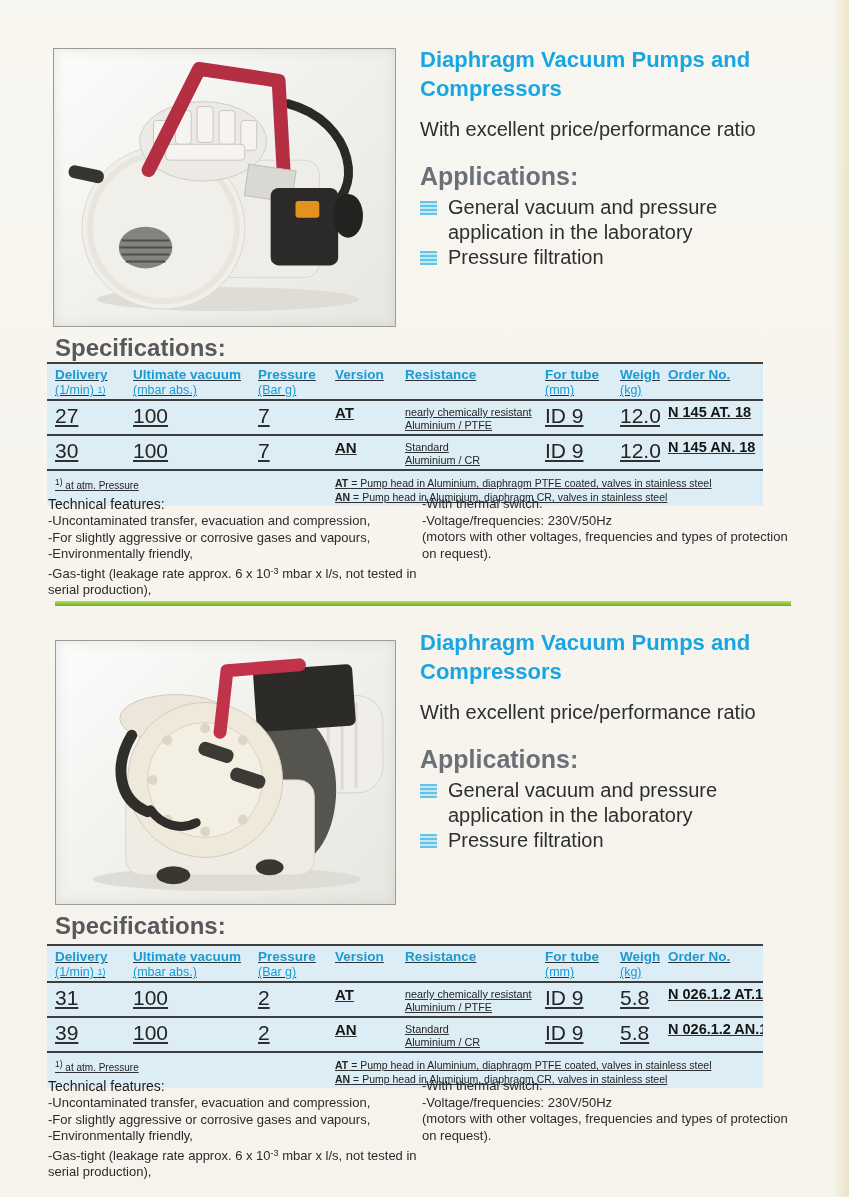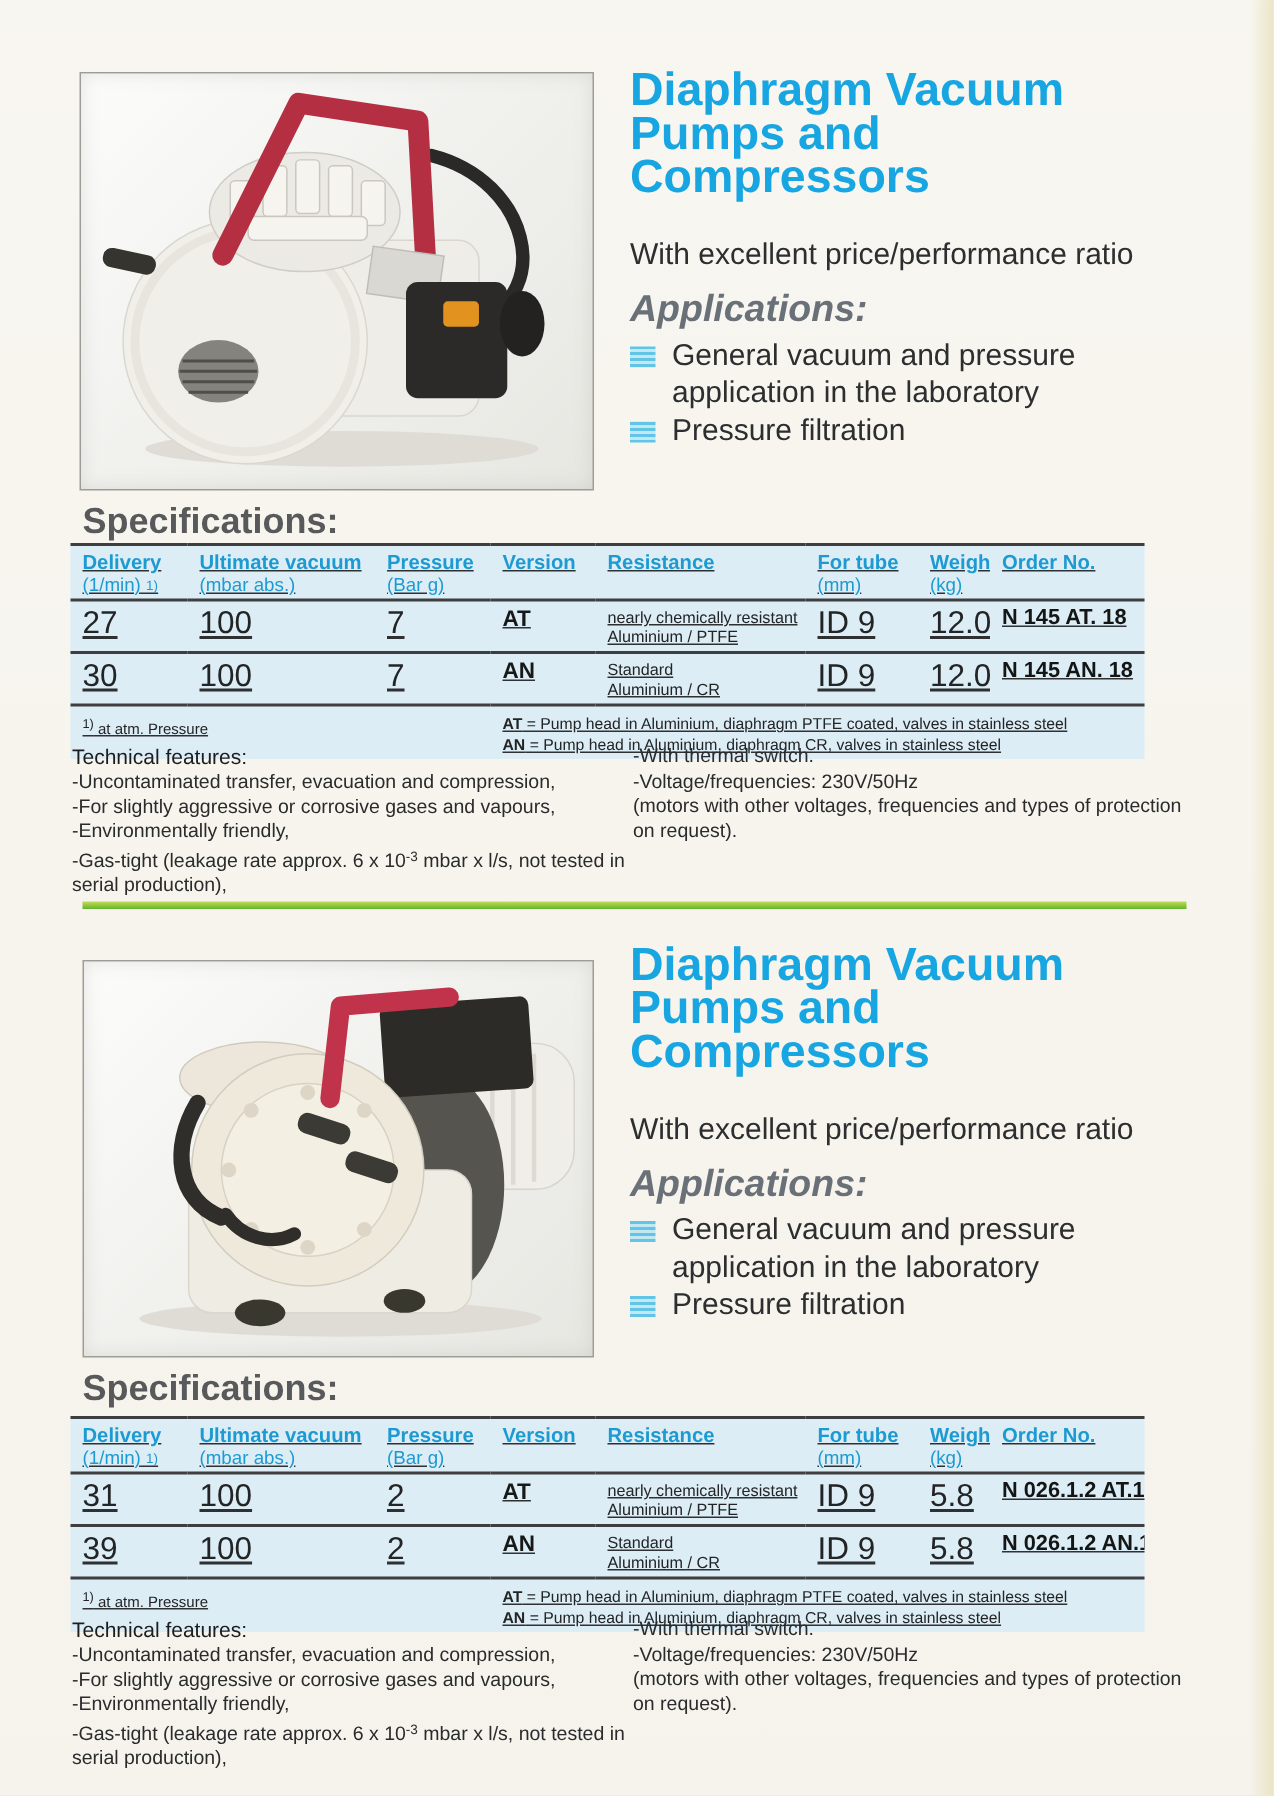--- a/index.html
+++ b/index.html
@@ -20,24 +20,24 @@
     background:linear-gradient(135deg,#fcfcfb 0%,#f1f1ee 45%,#e7e7e2 100%);
     box-shadow:inset 0 0 12px rgba(160,160,150,0.25);
   }
   #photo1 { left:53px; top:48px;  width:343px; height:279px; }
   #photo2 { left:55px; top:640px; width:341px; height:265px; }
   .photo svg { display:block; width:100%; height:100%; }
   
   .right-col { position:absolute; left:420px; width:402px; }
   #right1 { top:45px; }
   #right2 { top:628px; }
-  .title { font-size:31px; line-height:29px; font-weight:bold; color:#18a6e2; max-width:362px; }
-  .subtitle { margin-top:26px; font-size:20px; line-height:24px; color:#2c2e30; max-width:360px; }
+  .title { font-size:22px; line-height:29px; font-weight:bold; color:#18a6e2; max-width:362px; }
+  .subtitle { margin-top:14px; font-size:20px; line-height:24px; color:#2c2e30; max-width:360px; }
   .type { margin-top:15px; font-size:30px; line-height:33px; font-weight:800; color:#0b0b0c; letter-spacing:0.5px; }
-  .apps-heading { margin-top:10px; font-size:25px; line-height:28px; font-weight:bold; color:#697077;font-style:italic; }
+  .apps-heading { margin-top:21px; font-size:25px; line-height:28px; font-weight:bold; color:#697077; }
   .apps-list { margin-top:5px; }
   .app-item { display:flex; gap:11px; }
   .bullet {
     flex:0 0 17px; width:17px; height:14px; margin-top:6px;
     background:repeating-linear-gradient(180deg,#62c5e6 0 2px,#c3e8f4 2px 4px);
   }
   .app-text { font-size:20px; line-height:25px; color:#2c2e30; max-width:330px; }
   
   .spec-heading { position:absolute; left:55px; font-size:24px; line-height:27px; font-weight:bold; color:#57595b; }
   #spec1 { top:334px; }

